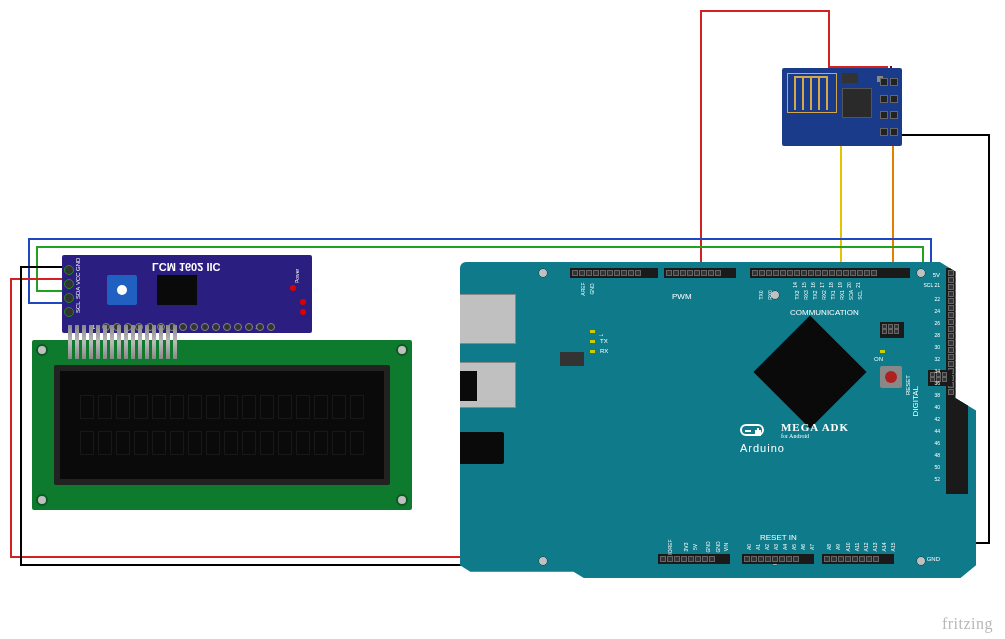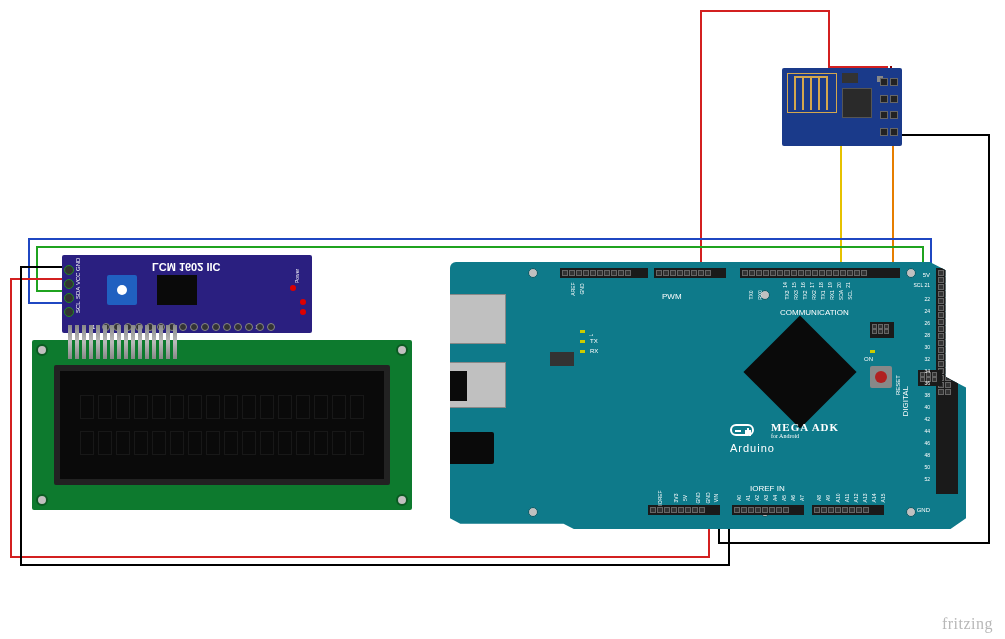--- a/index.html
+++ b/index.html
@@ -254,24 +254,24 @@
     gap: 3px;
   }
   .lcd-mod .hpin {
     width: 4px; height: 34px;
     background: linear-gradient(#888,#bbb,#888);
   }
 
   
   .mega {
     position: absolute;
-    left: 450px;
+    left: 460px;
     top: 262px;
     width: 516px;
-    height: 267px;
+    height: 316px;
     background: #0e7a8a;
     border-radius: 6px;
     clip-path: polygon(0 0, 93% 0, 96% 3%, 96% 43%, 100% 47%, 100% 96%, 97% 100%, 24% 100%, 22% 98%, 2% 98%, 0 96%);
   }
   .mega .mh {
     position:absolute; width:10px;height:10px;
     background:#c0c0c0;border-radius:50%;
     border:1px solid #0b5a66;
   }
   .mega .usb-b {
@@ -787,21 +787,21 @@
     <div class="reset-btn"></div>
 
     <div class="smd" style="left:100px;top:90px;width:24px;height:14px;"></div>
     <div class="led" style="left:130px;top:68px;"></div>
     <div class="led" style="left:130px;top:78px;"></div>
     <div class="led" style="left:130px;top:88px;"></div>
     <div class="led" style="left:420px;top:88px;"></div>
 
     <span class="label" style="left:212px;top:30px;">PWM</span>
     <span class="label" style="left:330px;top:46px;">COMMUNICATION</span>
-    <span class="label" style="left:300px;bottom:36px;">IOREF IN</span>
+    <span class="label" style="left:300px;bottom:36px;">RESET IN</span>
     <span class="label v" style="right:30px;top:150px;">DIGITAL</span>
 
     <span class="small-lbl" style="left:116px;top:24px;">AREF</span>
     <span class="small-lbl" style="left:126px;top:24px;">GND</span>
 
     <span class="small-lbl" style="left:140px;top:70px;">L</span>
     <span class="label" style="left:140px;top:76px;font-size:6px;">TX</span>
     <span class="label" style="left:140px;top:86px;font-size:6px;">RX</span>
     <span class="label" style="left:414px;top:94px;font-size:6px;">ON</span>
     <span class="label v" style="left:448px;top:130px;font-size:6px;">RESET</span>

